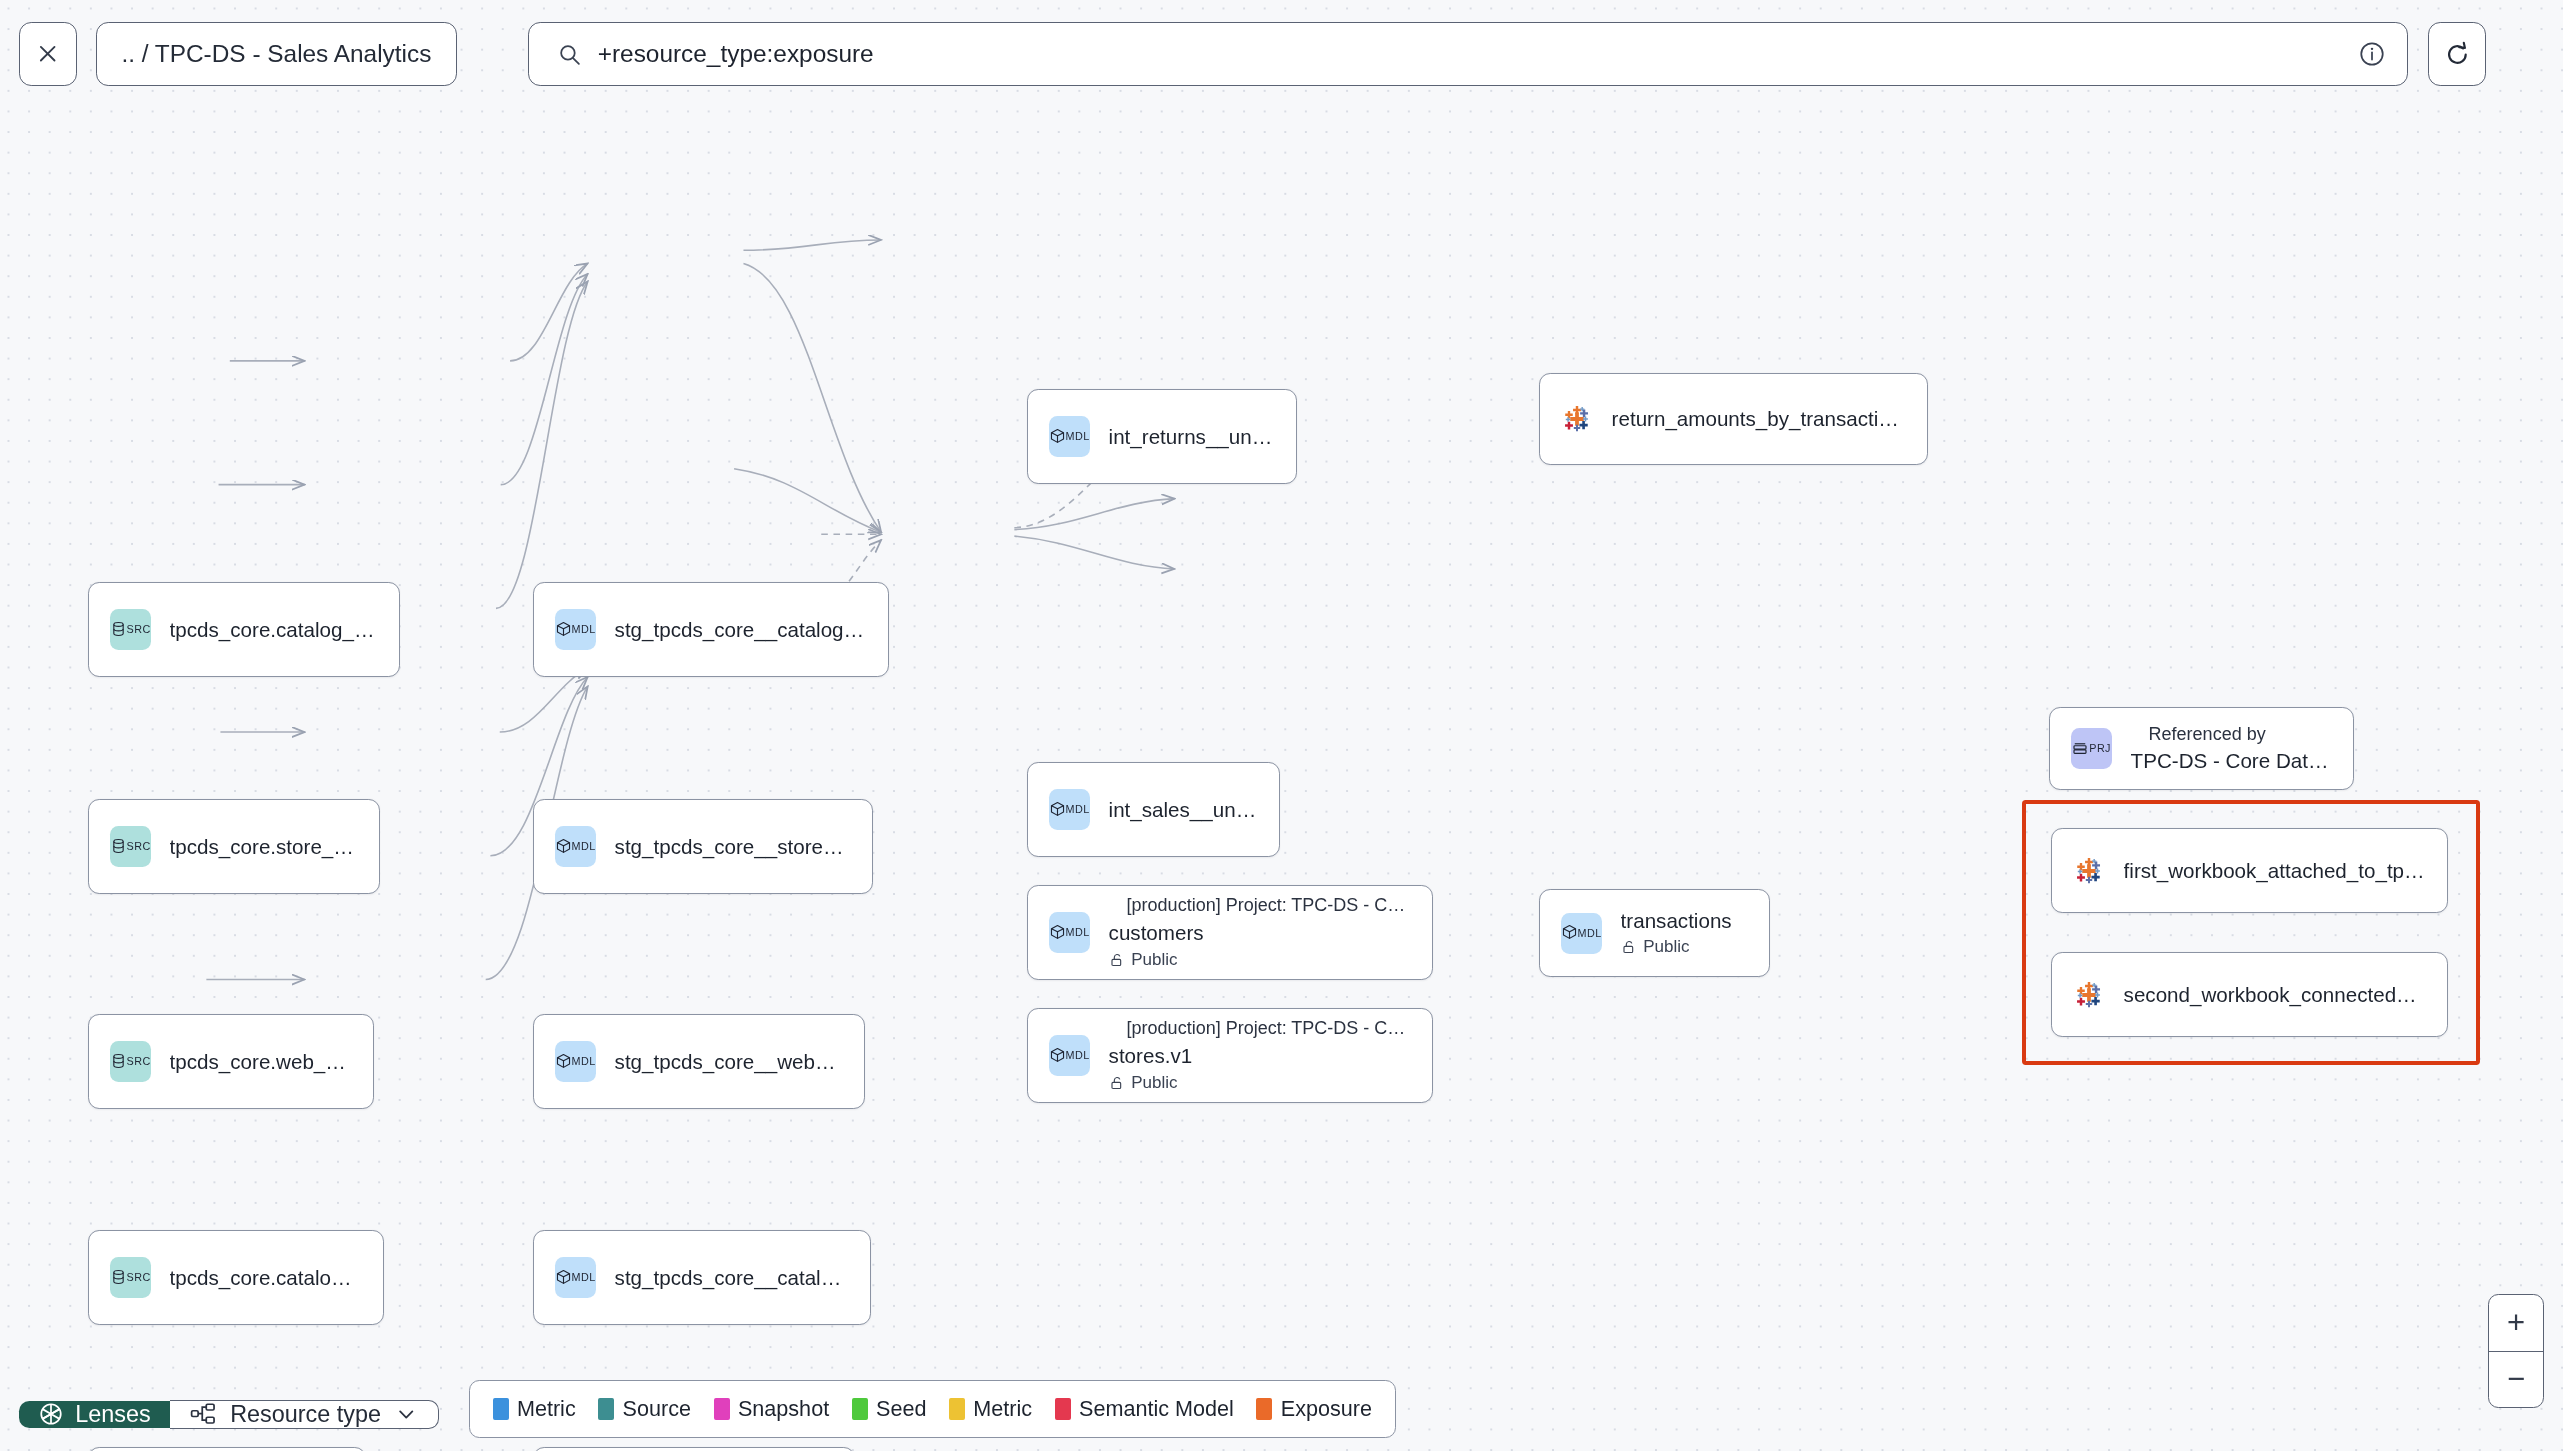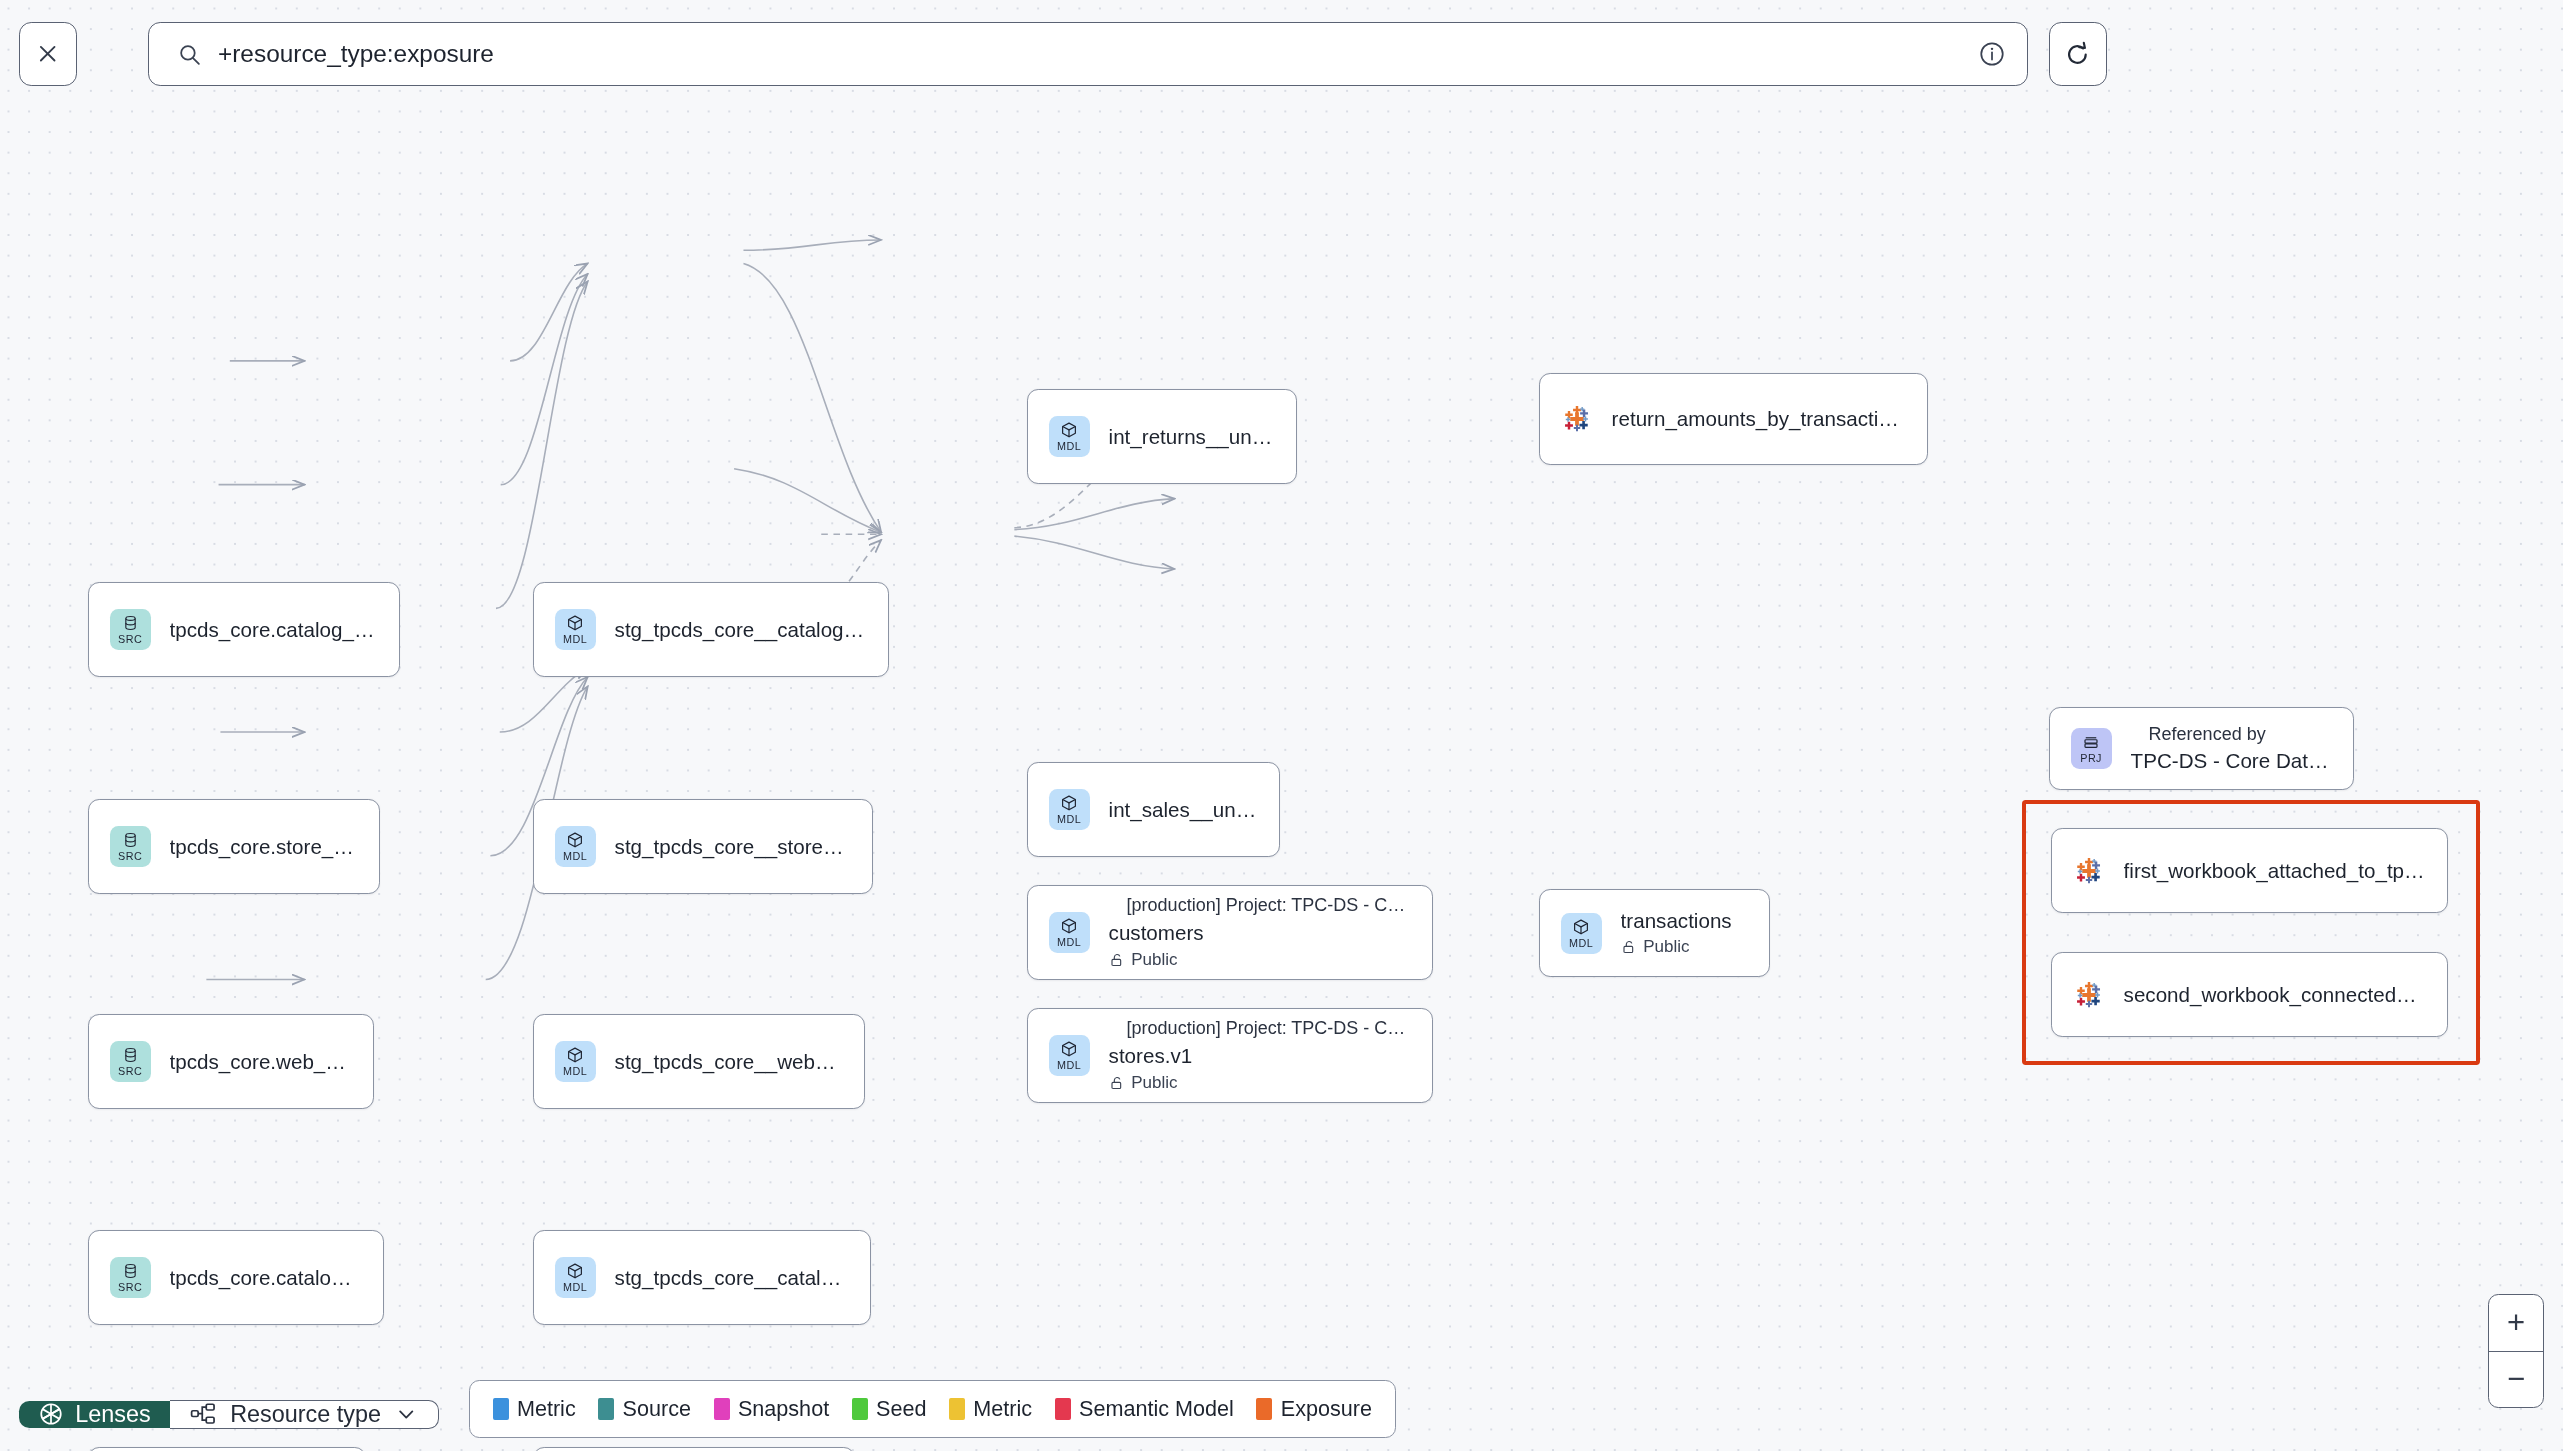--- a/index.html
+++ b/index.html
@@ -73,21 +73,21 @@
     display: flex; align-items: center;
     padding: 0 20.6px;
     gap: 19px;
     z-index: 10;
     box-shadow: 0 0.9px 1.9px rgba(20,25,35,.06);
   }
   .badge {
     flex: 0 0 auto;
     width: 41px; height: 41px;
     border-radius: 8.4px;
-    display: flex; flex-direction: column;
+    display: flex; flex-direction: row;
     align-items: center; justify-content: center;
     line-height: 1;
     font-size: 10.8px; letter-spacing: 0.4px;
     color: #1f2533;
   }
   .badge .bico { display: block; height: 18px; margin-bottom: 1.9px; }
   .badge.src { background: #aee0dd; }
   .badge.mdl { background: #bfdffa; }
   .badge.prj { background: #bec5f6; }
   .badge-label { font-weight: 400; }
@@ -173,20 +173,23 @@
 
 <div id="app">
 
   <div class="header">
     <div class="hbtn close-btn">
       <svg width="23.4" height="23.4" viewBox="0 0 24 24" fill="none" stroke="#323a49" stroke-width="1.9" stroke-linecap="round">
         <path d="M5 5 L19 19 M19 5 L5 19"></path>
       </svg>
     </div>
 
+    <div class="hbtn breadcrumb">
+      <span>.. / TPC-DS - Sales Analytics</span>
+    </div>
 
     <div class="hbtn searchwrap">
       <svg width="25" height="25" viewBox="0 0 24 24" fill="none" stroke="#3a4252" stroke-width="1.7" stroke-linecap="round">
         <circle cx="10.5" cy="10.5" r="6.5"></circle>
           <path d="M15.4 15.4 L21 21"></path>
       </svg>
       <input class="search-input" type="text" value="+resource_type:exposure" placeholder="Search" style="">
       <svg class="info-icon" width="28" height="28" viewBox="0 0 24 24" fill="none" stroke="#3a4252" stroke-width="1.5">
         <circle cx="12" cy="12" r="9.2"></circle>
         <circle cx="12" cy="7.6" r="1.05" fill="#3a4252" stroke="none"></circle>

